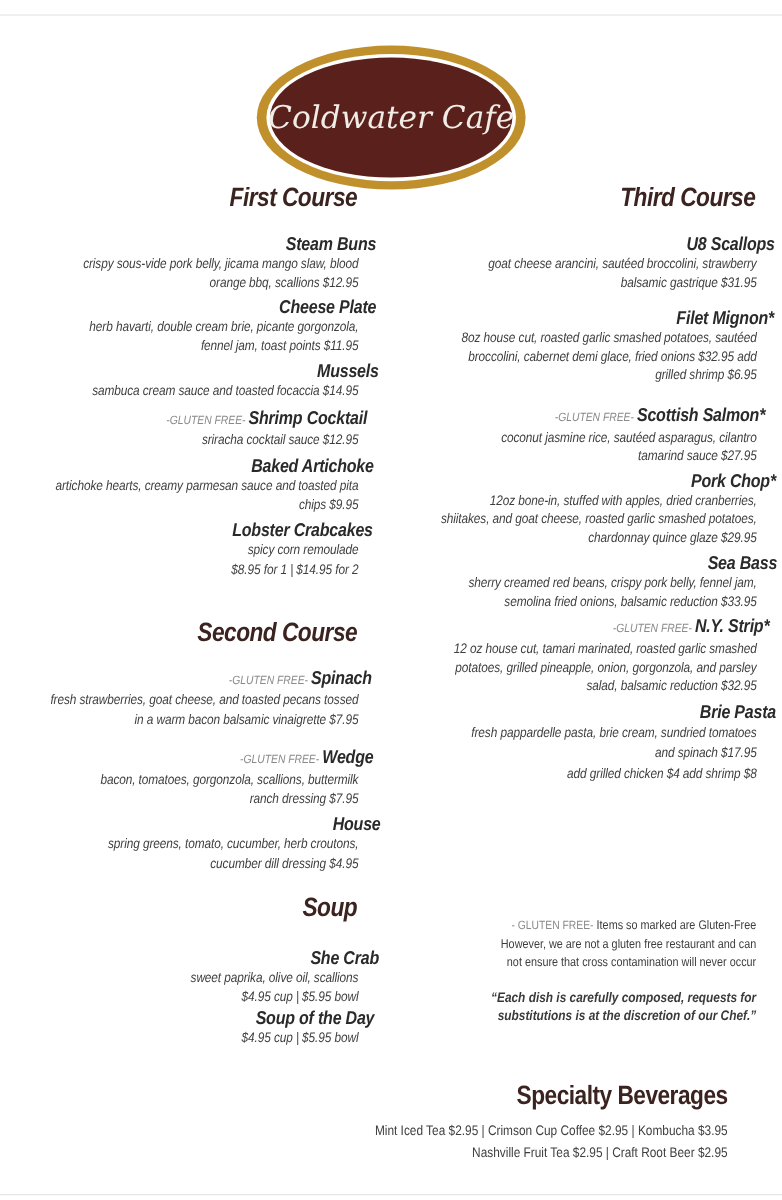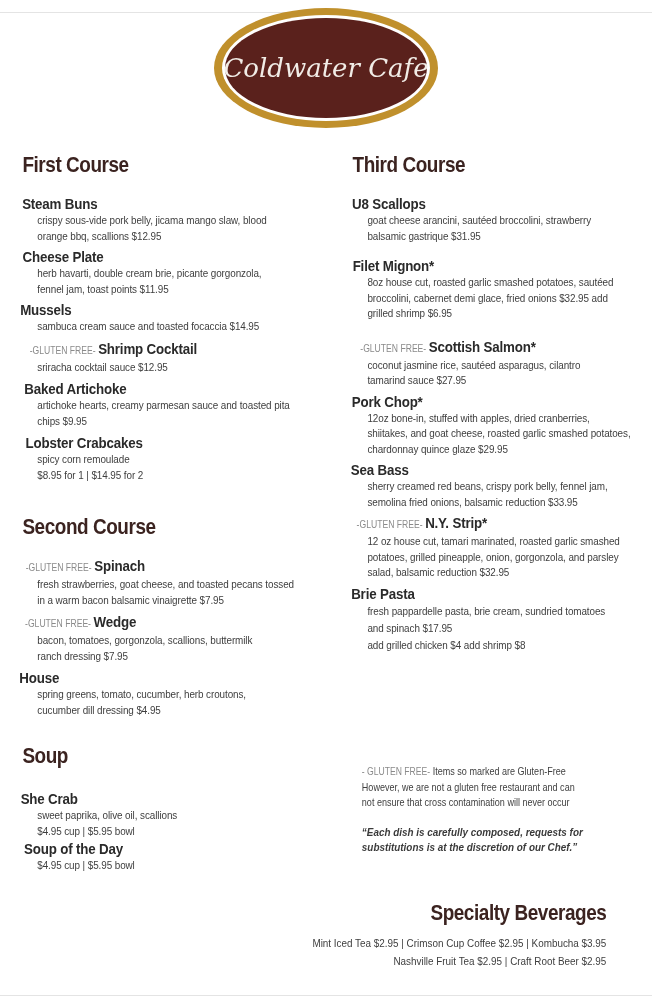--- a/index.html
+++ b/index.html
@@ -1,39 +1,39 @@
 <!DOCTYPE html>
 <html><head>
 <meta charset="utf-8">
 <style>
   html, body { margin: 0; padding: 0; background: #ffffff; }
   body { width: 652px; height: 1000px; position: relative; overflow: hidden;
          font-family: "Liberation Sans Narrow", "Liberation Sans", sans-serif; color: #3a3a3a; }
   .topline { position: absolute; left: 0; right: 0; top: 12px; height: 1px; background: #e4e4e4; }
   .botline { position: absolute; left: 0; right: 0; top: 995px; height: 1px; background: #e4e4e4; }
 
-  .logo { position: absolute; left: 213px; top: 7px; width: 226px; height: 122px; }
+  .logo { position: absolute; left: 213px; top: 37px; width: 226px; height: 122px; }
   .logo svg { width: 100%; height: 100%; display: block; }
 
-  .col { position: absolute; text-align: left; }
+  .col { position: absolute; text-align: right; font-style: italic; }
   .col-left { left: 0; width: 320px; }
   .col-right { left: 330px; width: 322px; }
 
   .course-title { font-weight: bold; color: #3b2320; font-size: 22px; letter-spacing: -0.5px;
                   transform: scaleX(0.86); transform-origin: center; margin: 0; line-height: 26px; }
 
   .item { margin: 0; padding-left: 16px; }
   .item-name { font-weight: bold; color: #2a2a2a; font-size: 15.5px; line-height: 19px;
                transform: scaleX(0.86); display: inline-block; letter-spacing: -0.2px; }
   .gf { font-weight: normal; color: #8a8a8a; font-size: 10px; letter-spacing: 0; margin-right: 3px; }
   .item-desc { font-size: 11.5px; line-height: 15.5px; color: #3e3e3e; transform: scaleX(0.86);
                transform-origin: center; letter-spacing: -0.1px; }
   .item-desc div { white-space: nowrap; }
 
-  .notes { position: absolute; left: 340px; width: 312px; top: 764px; text-align: left; }
+  .notes { position: absolute; left: 340px; width: 312px; top: 764px; text-align: right; }
   .note-gf { font-size: 10.5px; line-height: 15.5px; color: #3e3e3e; transform: scaleX(0.86); }
   .note-gf .gf { font-size: 10px; }
   .quote { font-weight: bold; font-style: italic; font-size: 11.5px; line-height: 15.5px;
            color: #3a3a3a; transform: scaleX(0.86); margin-top: 14px; }
 
   .bev { position: absolute; left: 0; width: 652px; top: 900px; text-align: right; }
   .bev .course-title { font-size: 22px; }
   .bev-line { font-size: 11.5px; line-height: 18px; color: #3e3e3e; transform: scaleX(0.86); white-space: nowrap; }
 </style>
 </head>
@@ -98,21 +98,21 @@
 <div class="col col-left" style="top:514px;">
   <h2 class="course-title">Second Course</h2>
   <div style="height:16px"></div>
   <div class="item">
     <div class="item-name"><span class="gf">-GLUTEN FREE-</span><span>Spinach</span></div>
     <div class="item-desc">
         <div>fresh strawberries, goat cheese, and toasted pecans tossed</div>
         <div>in a warm bacon balsamic vinaigrette $7.95</div>
       </div>
   </div>
-  <div class="item" style="margin-top:4px">
+  <div class="item" style="margin-top:14px">
     <div class="item-name"><span class="gf">-GLUTEN FREE-</span><span>Wedge</span></div>
     <div class="item-desc">
         <div>bacon, tomatoes, gorgonzola, scallions, buttermilk</div>
         <div>ranch dressing $7.95</div>
       </div>
   </div>
   <div class="item" style="margin-top:4px">
     <div class="item-name">House</div>
     <div class="item-desc">
         <div>spring greens, tomato, cucumber, herb croutons,</div>

